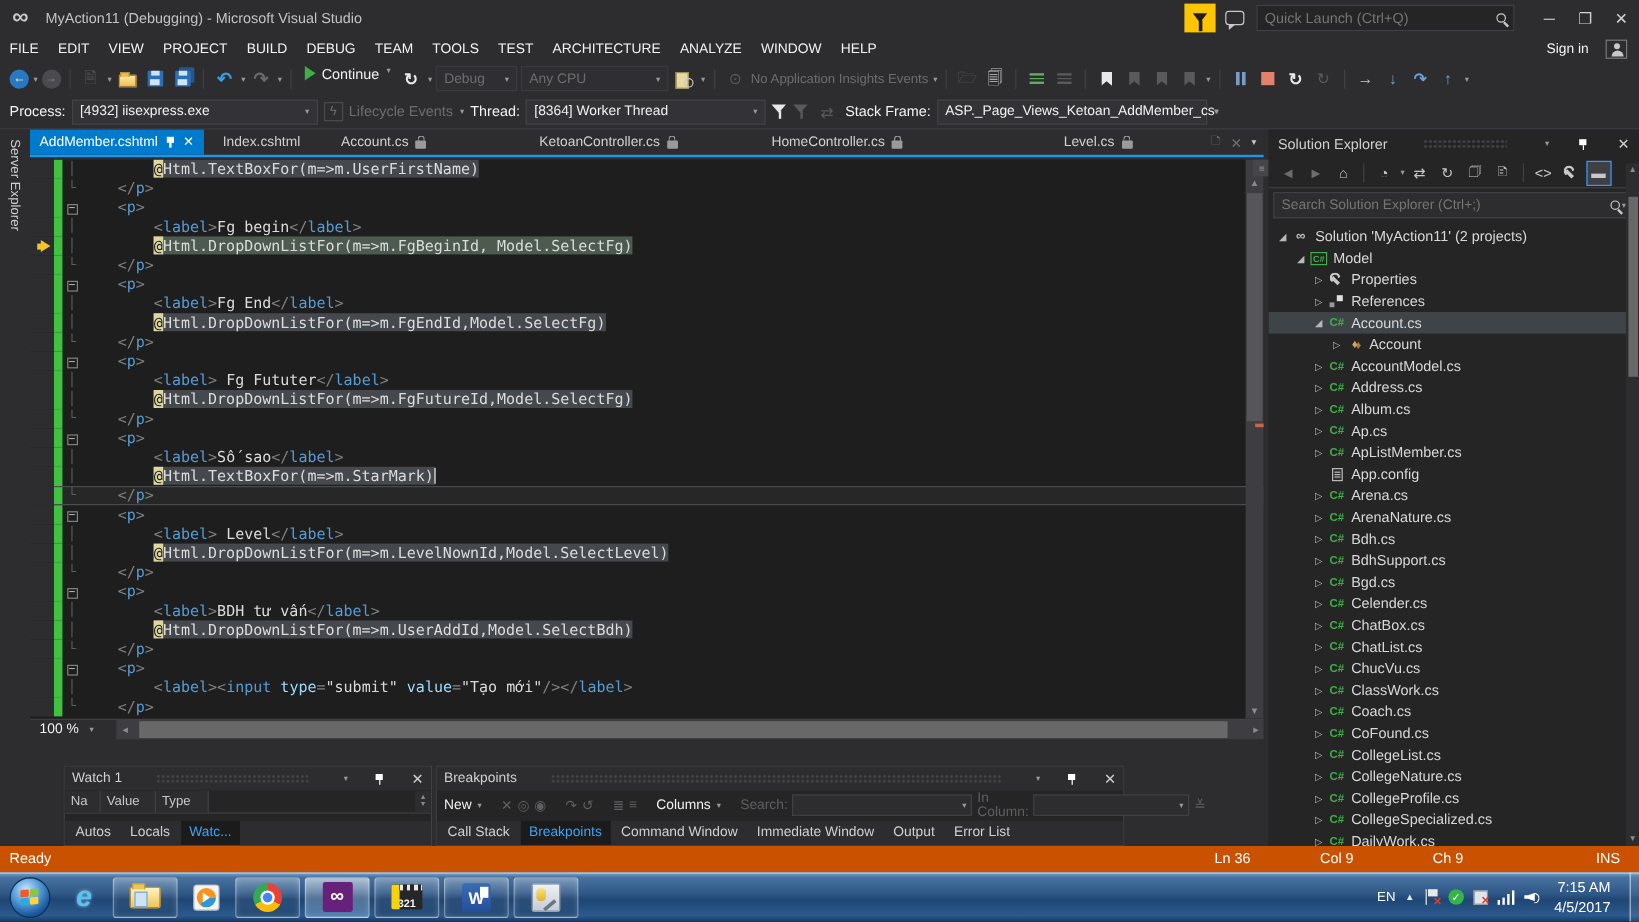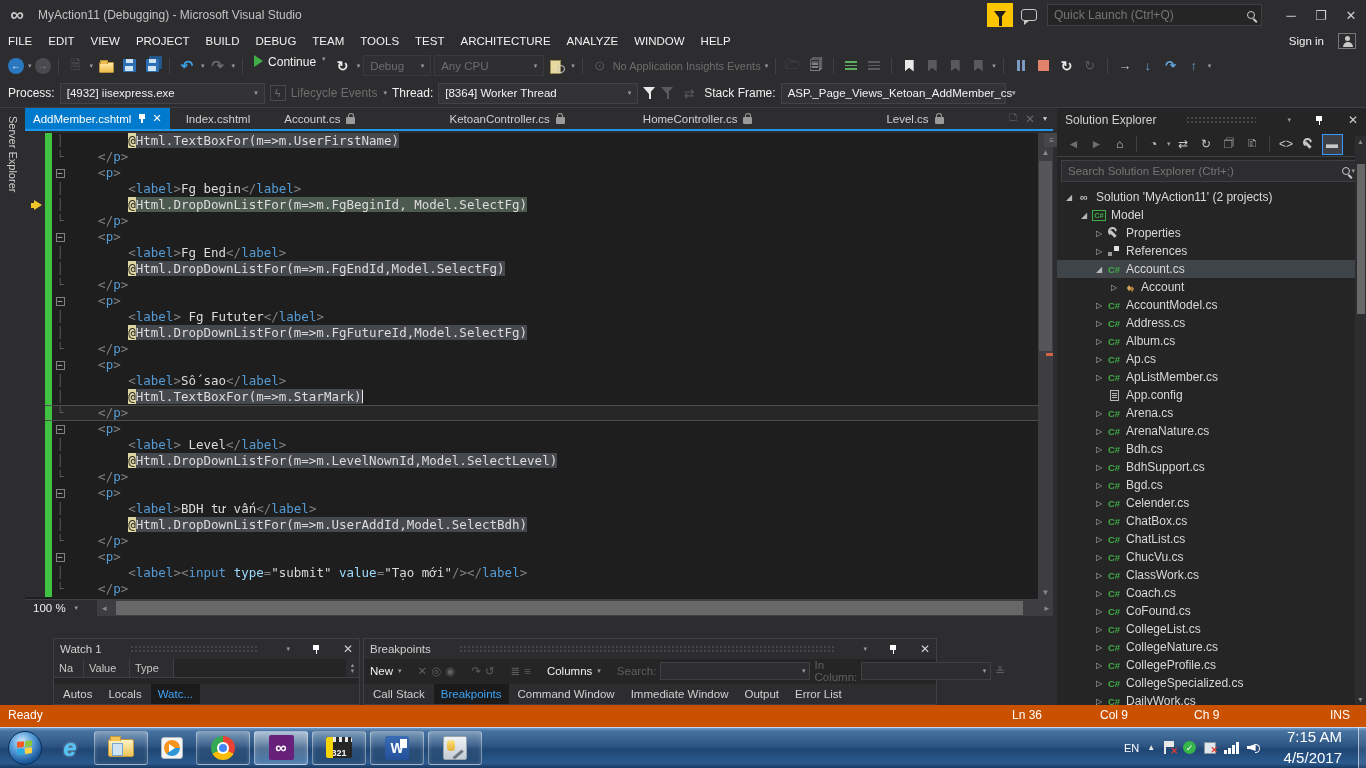--- a/index.html
+++ b/index.html
@@ -221,21 +221,21 @@
   .trflag::before{content:"";position:absolute;left:1px;top:0;width:1.6px;height:13px;background:#e8e8e8}
   .trflag::after{content:"";position:absolute;left:3px;top:0;width:8px;height:6px;background:#e8e8e8}
   .badge-x{position:absolute;right:-3px;bottom:-2px;color:#e23b2e;font-size:9px;font-weight:bold}
   .trgreen{width:13px;height:13px;border-radius:50%;background:#35b44a;color:#fff;font-size:9px;display:flex;align-items:center;justify-content:center}
   .trpkg{position:relative;width:12px;height:12px;background:#dfe6ec;border:1px solid #8a949c}
   .trbars{display:flex;align-items:flex-end;gap:1.5px}
   .trbars span{width:2.5px;background:#fff}
   .trspk{width:13px;height:11px;position:relative}
   .trspk::before{content:"";position:absolute;left:0;top:2px;width:9px;height:7px;background:#fff;clip-path:polygon(0 30%,35% 30%,100% 0,100% 100%,35% 70%,0 70%)}
   .trspk::after{content:"";position:absolute;right:0;top:2px;width:4px;height:7px;border:1.6px solid #fff;border-left:none;border-radius:0 6px 6px 0}
-  .trtime{text-align:right;font-size:15px;line-height:1.35;margin-left:16px}
+  .trtime{text-align:right;font-size:12px;line-height:1.35;margin-left:4px}
   .showdesk{width:8px;height:41px;border-left:1px solid rgba(255,255,255,.6);background:rgba(255,255,255,.08);margin-left:6px}
 </style>
 </head>
 <body>
 
 <div class="vs">
 
   <div class="titlebar">
     <span class="vs-logo">∞</span>
     <span class="title">MyAction11 (Debugging) - Microsoft Visual Studio</span>
@@ -301,21 +301,21 @@
       <span class="play"></span>
       <span class="continue-label">Continue</span>
       <span class="drop">▾</span>
     </span>
     <span class="tbi restart">↻</span>
       <span class="drop">▾</span>
     <span class="vs-sel dis" style="width:68px">
         <span>Debug</span>
         <span class="drop">▾</span>
       </span>
-    <span class="vs-sel dis" style="width:110px">
+    <span class="vs-sel dis" style="width:123px">
         <span>Any CPU</span>
         <span class="drop">▾</span>
       </span>
     <span class="tbi">
         <span class="findi"></span>
       </span>
     <span class="drop">▾</span>
     <span class="tsep"></span>
     <span class="tbi dis">⊙</span>
     <span class="lbl dim">No Application Insights Events</span>

